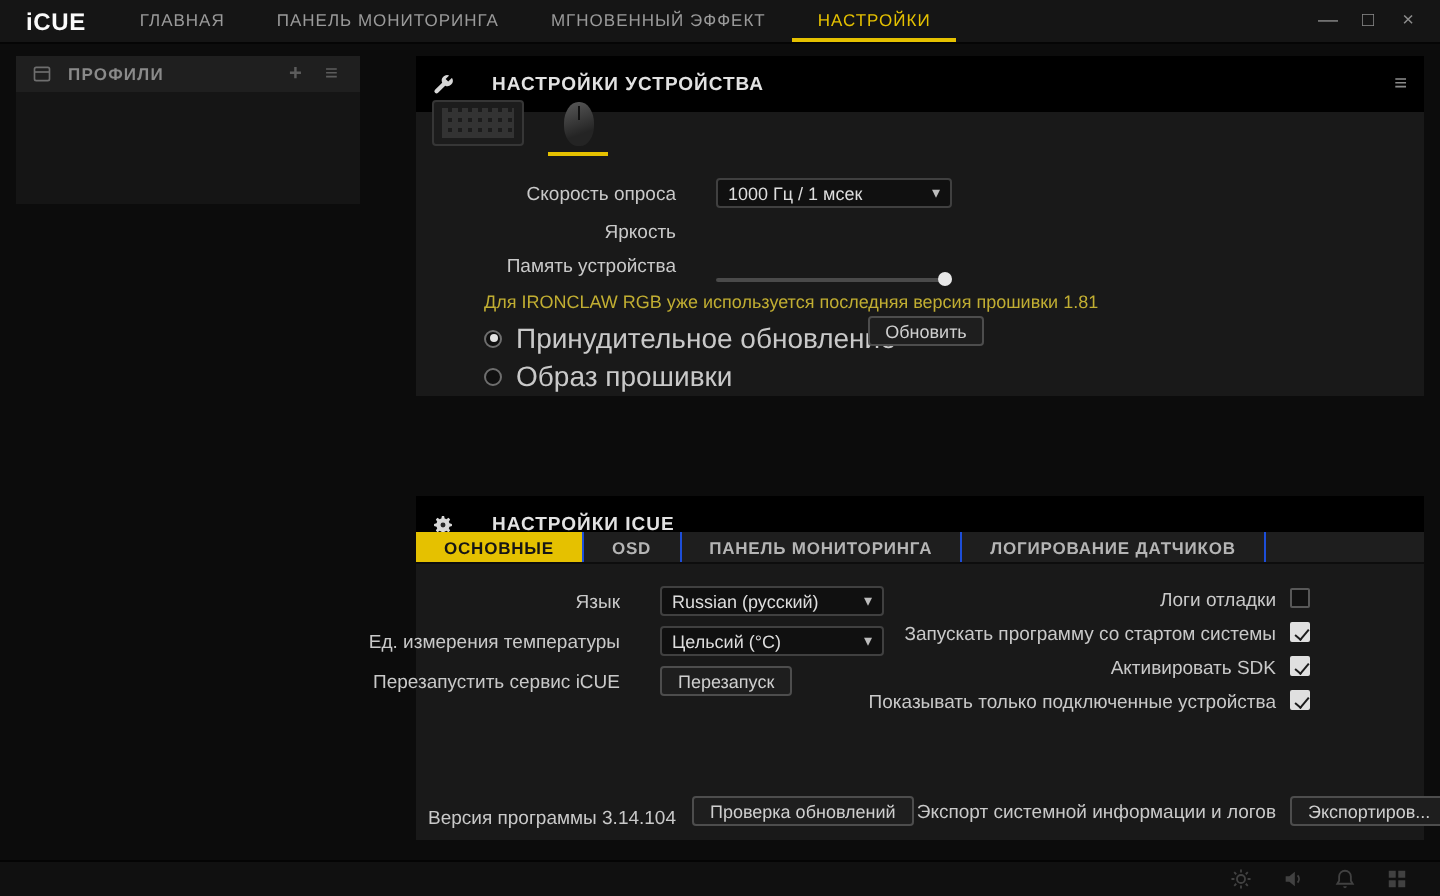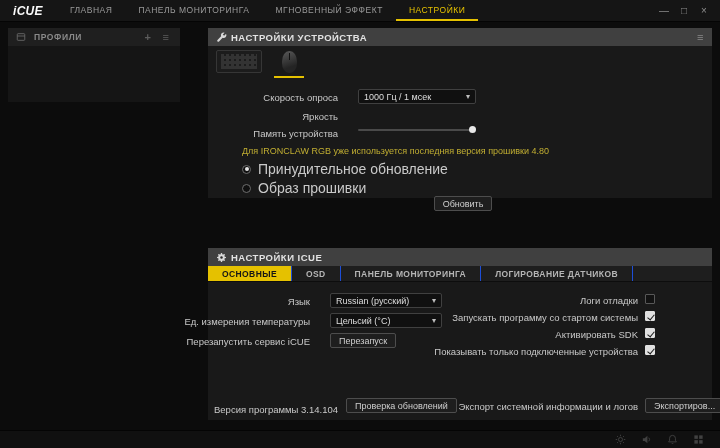--- a/index.html
+++ b/index.html
@@ -8,21 +8,21 @@
     position:relative; width:720px; height:448px; overflow:hidden;
     background:#0c0c0c; font-family:"Liberation Sans", sans-serif;
     color:#c8c8c8; font-size:10px; -webkit-font-smoothing:antialiased;
   }
   
   .titlebar {
     position:absolute; top:0; left:0; right:0; height:22px;
     background:#151515; border-bottom:1px solid #050505;
     display:flex; align-items:stretch;
   }
-  .logo { display:flex; align-items:center; padding:0 14px 0 13px; color:#fafafa; font-weight:bold; font-size:12px; letter-spacing:.3px;font-style:italic; }
+  .logo { display:flex; align-items:center; padding:0 14px 0 13px; color:#fafafa; font-weight:bold; font-size:12px; letter-spacing:.3px; }
   .menu { display:flex; align-items:stretch; }
   .menu-item {
     display:flex; align-items:center; padding:0 13px; font-size:8.5px; letter-spacing:.5px;
     color:#9a9a9a; cursor:default; border-bottom:2px solid transparent;
   }
   .menu-item.active { color:#e5c100; border-bottom-color:#e5c100; }
   .wincontrols { margin-left:auto; display:flex; align-items:center; gap:0; padding-right:6px; }
   .winbtn { width:20px; text-align:center; color:#8d8d8d; font-size:10px; cursor:default; }
   
   .profiles {
@@ -38,21 +38,21 @@
   .profile-ring {
     width:26px; height:26px; border-radius:50%;
     background:conic-gradient(#e33, #f80, #ee3, #3c3, #2cc, #36e, #c3e, #e33);
     display:flex; align-items:center; justify-content:center;
   }
   .profile-ring .hole { width:16px; height:16px; border-radius:50%; background:#181818; }
   .profile-name { color:#7d7d7d; font-size:11px; }
   
   .panel { position:absolute; left:208px; width:504px; background:#191919; }
   .panel-header {
-    height:18px; background:#404040; display:flex; align-items:center; gap:4px; padding:0 8px;
+    height:28px; background:#000000; display:flex; align-items:center; gap:19px; padding:0 8px;
     color:#e2e2e2; font-weight:bold; font-size:9.5px; letter-spacing:.5px;
   }
   .panel-header .spacer { flex:1; }
   .panel-menu-icon { color:#8a8a8a; font-size:11px; }
   .device-panel { top:28px; height:170px; }
   .icue-panel { top:248px; height:172px; }
   
   .device-tabs { position:absolute; top:22px; left:8px; display:flex; gap:12px; align-items:flex-end; }
   .dev-tab { padding-bottom:3px; border-bottom:2px solid transparent; }
   .dev-tab.active { border-bottom-color:#e5c100; }
@@ -188,27 +188,27 @@
     </div>
 
     <div class="flabel dev-label" style="top:83px">Яркость</div>
     <div class="control slider" style="top:76px">
       <div class="track"></div>
       <div class="knob"></div>
     </div>
 
     <div class="flabel dev-label" style="top:100px">Память устройства</div>
 
-    <div class="notice" style="top:118px">Для IRONCLAW RGB уже используется последняя версия прошивки 4.80</div>
+    <div class="notice" style="top:118px">Для IRONCLAW RGB уже используется последняя версия прошивки 1.81</div>
 
     <div class="radio-row" style="top:133px">
       <span class="radio selected"></span>
       <span class="radio-label">Принудительное обновление</span>
     </div>
-    <span class="btn" style="position:absolute; left:226px; top:130px; width:58px; justify-content:center;margin-top:38px;">Обновить</span>
+    <span class="btn" style="position:absolute; left:226px; top:130px; width:58px; justify-content:center;">Обновить</span>
 
     <div class="radio-row" style="top:152px">
       <span class="radio"></span>
       <span class="radio-label">Образ прошивки</span>
     </div>
   </section>
 
   <section class="panel icue-panel">
     <div class="panel-header">
       <span>

